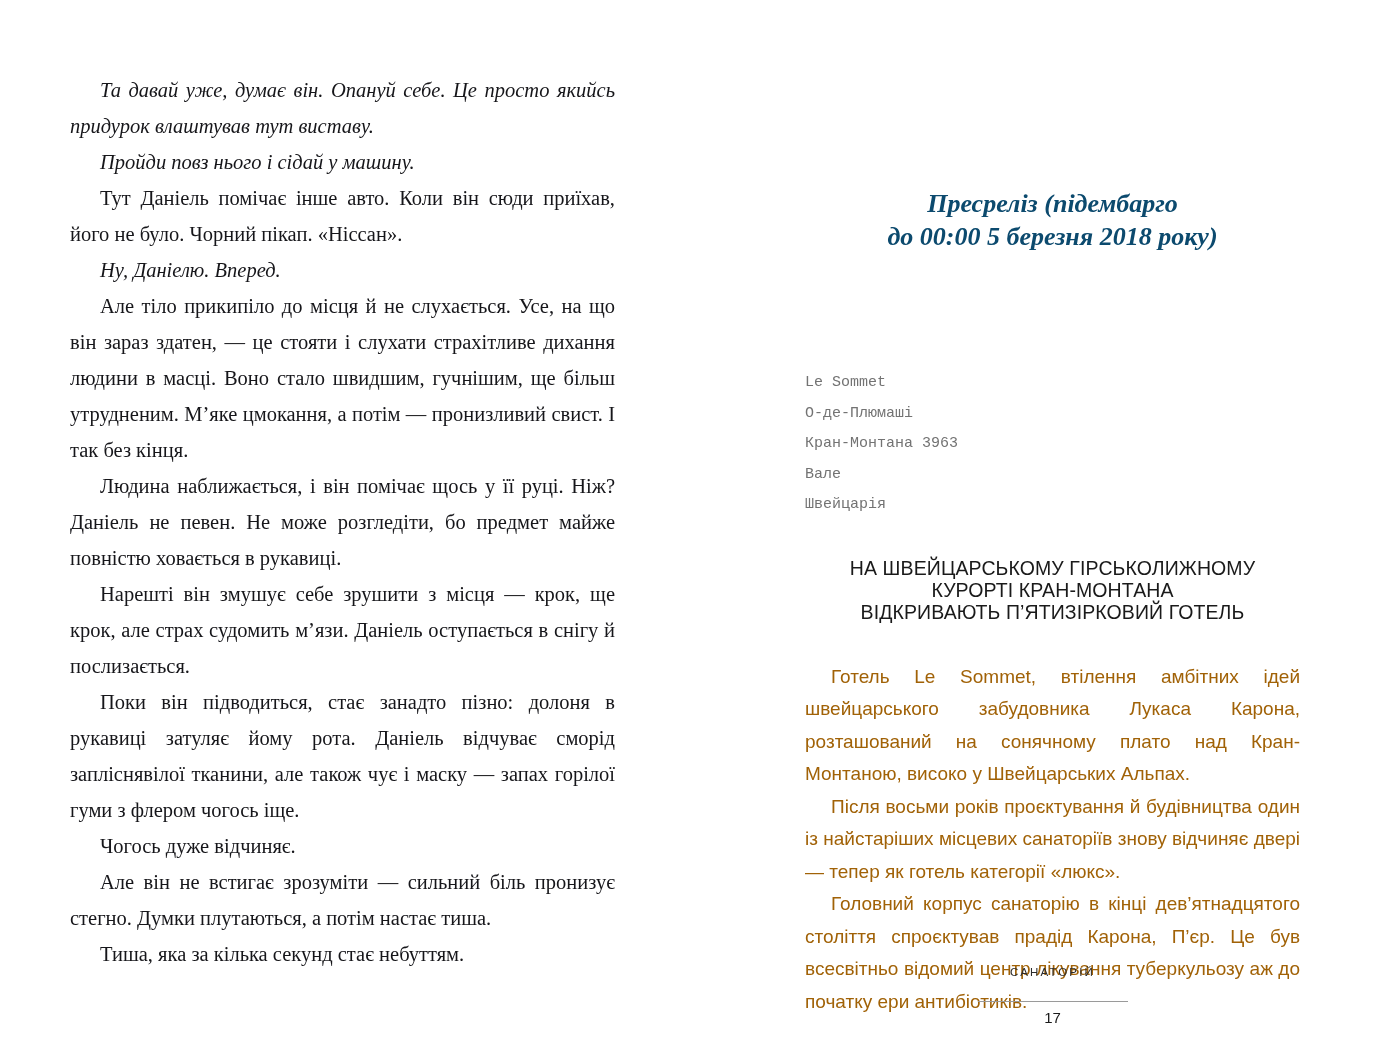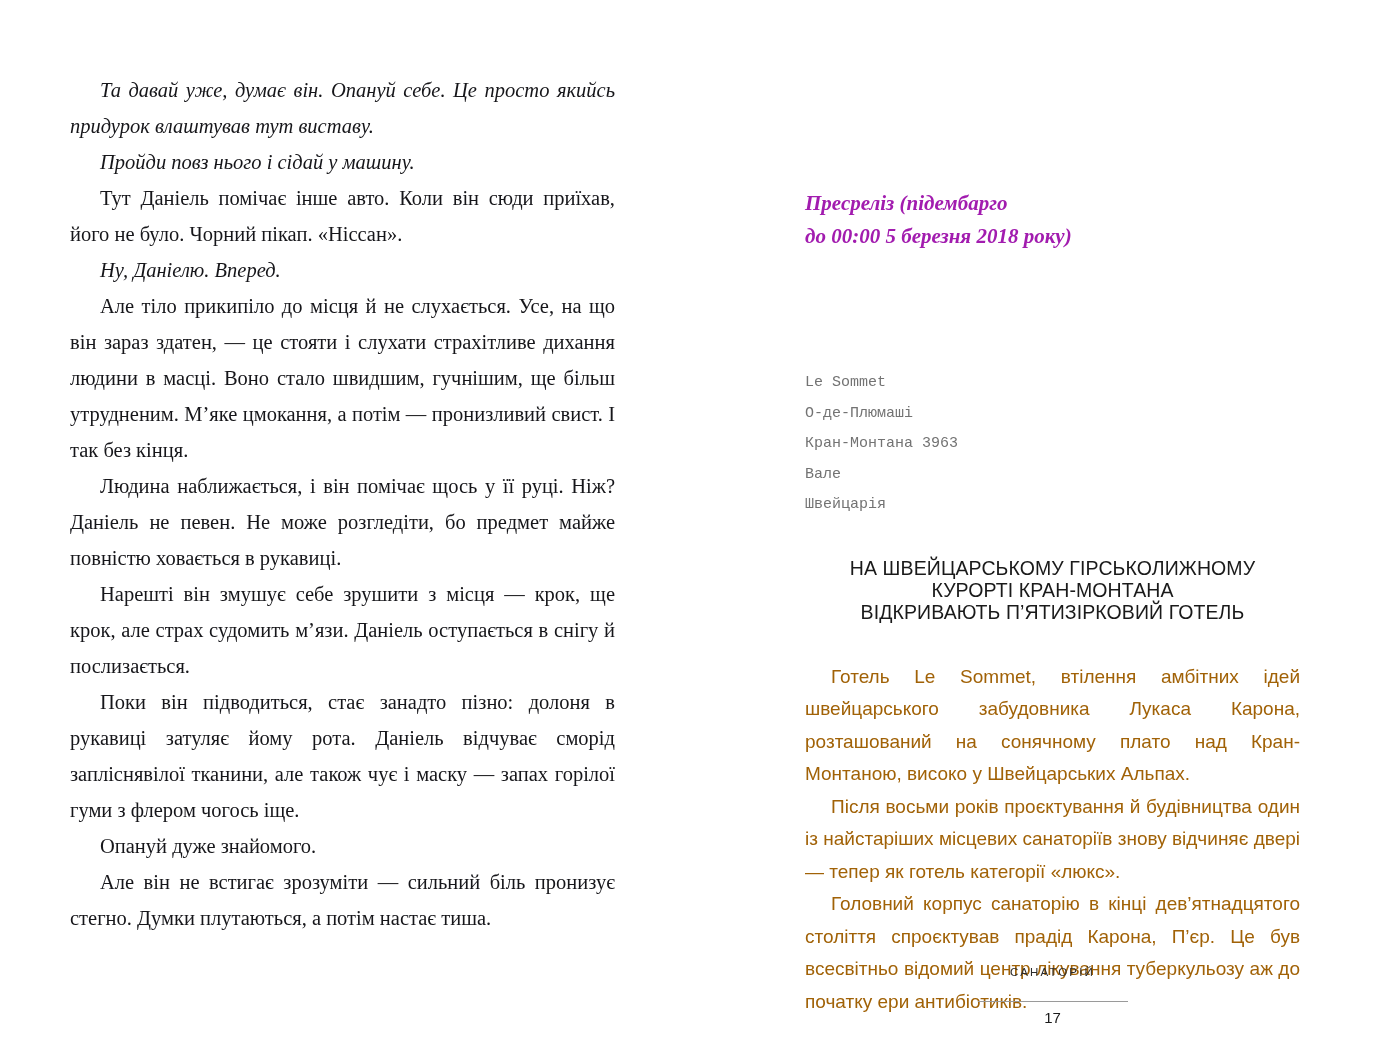--- a/index.html
+++ b/index.html
@@ -49,25 +49,25 @@
   }
   .novel p.ital {
     font-style: italic;
   }
 
   
   .pr-title {
     font-family: "Liberation Serif", serif;
     font-style: italic;
     font-weight: bold;
-    font-size: 21px;
+    font-size: 26px;
     line-height: 33px;
-    text-align: left;
+    text-align: center;
     margin: 115px 0 0 0;
-    color: #a21caf;
+    color: #0c4a6e;
   }
   .address {
     margin-top: 115px;
     font-family: Liberation Mono, monospace;
     font-size: 15px;
     line-height: 30.5px;
     color: #737373;
   }
   .headline {
     margin-top: 36px;
@@ -122,22 +122,23 @@
   <div class="page page-left">
     <div class="novel">
       <p class="ital">Та давай уже, думає він. Опануй себе. Це просто якийсь придурок влаштував тут виставу.</p>
       <p class="ital">Пройди повз нього і сідай у машину.</p>
       <p>Тут Даніель помічає інше авто. Коли він сюди приїхав, його не було. Чорний пікап. «Ніссан».</p>
       <p class="ital">Ну, Даніелю. Вперед.</p>
       <p>Але тіло прикипіло до місця й не слухається. Усе, на що він зараз здатен, — це стояти і слухати страхітливе дихання людини в масці. Воно стало швидшим, гучнішим, ще більш утрудненим. М’яке цмокання, а потім — пронизливий свист. І так без кінця.</p>
       <p>Людина наближається, і він помічає щось у її руці. Ніж? Даніель не певен. Не може розгледіти, бо предмет майже повністю ховається в рукавиці.</p>
       <p>Нарешті він змушує себе зрушити з місця — крок, ще крок, але страх судомить м’язи. Даніель оступається в снігу й послизається.</p>
       <p>Поки він підводиться, стає занадто пізно: долоня в рукавиці затуляє йому рота. Даніель відчуває сморід запліснявілої тканини, але також чує і маску — запах горілої гуми з флером чогось іще.</p>
-      <p>Опануй дуже знайомого.</p>
+      <p>Чогось дуже відчиняє.</p>
       <p>Але він не встигає зрозуміти — сильний біль пронизує стегно. Думки плутаються, а потім настає тиша.</p>
+      <p>Тиша, яка за кілька секунд стає небуттям.</p>
     </div>
   </div>
 
   <div class="page page-right">
 
     <div class="pr-title" style="white-space: pre-line;">Пресреліз (підембарго
 до 00:00 5 березня 2018 року)</div>
 
     <div class="address">
       <div>Le Sommet</div>

